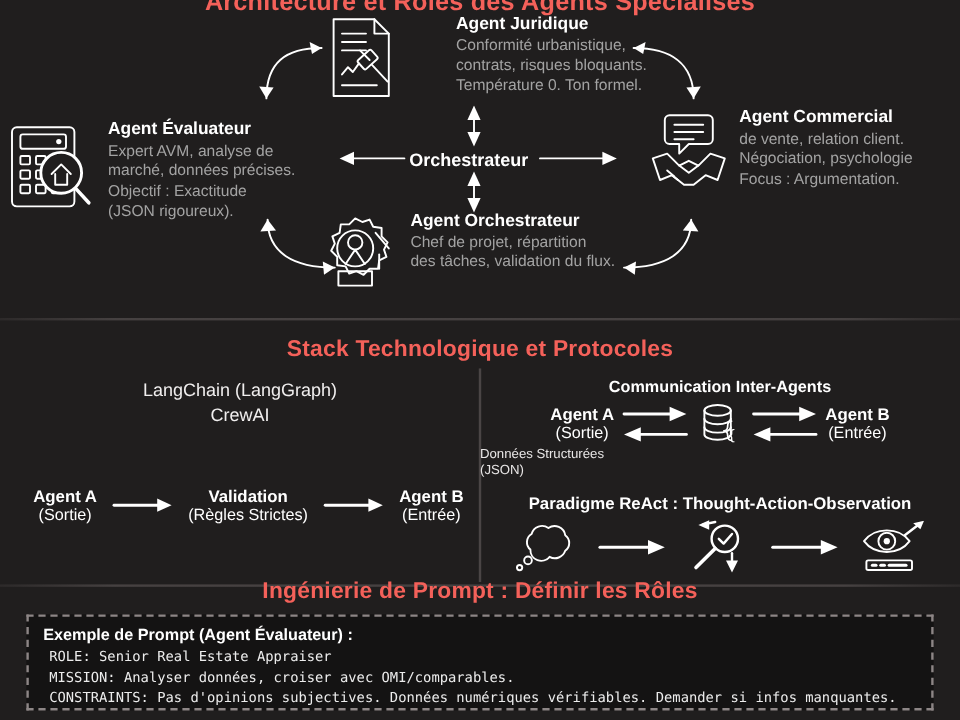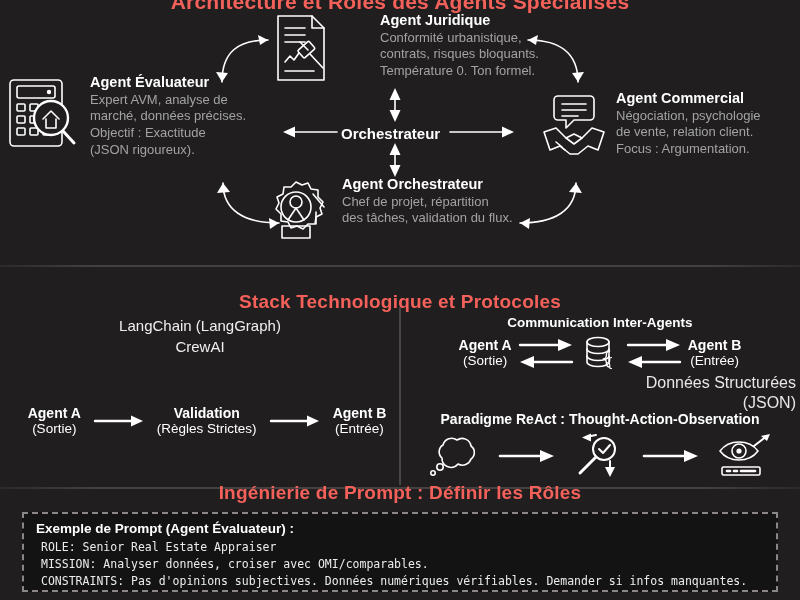--- a/index.html
+++ b/index.html
@@ -41,34 +41,34 @@
   .agent { position: absolute; display: flex; align-items: flex-start; gap: 8px; }
   .agent .ic { flex: 0 0 auto; }
   .agent .txt { color: #f2f0f0; }
   .agent .nm {
     font-size: 14.5px; font-weight: bold; color: #ffffff;
     line-height: 1.15; margin-bottom: 1px; white-space: nowrap;
   }
   .agent .ds { font-size: 13px; line-height: 1.28; color: #a3a3a3; white-space: nowrap; }
 
   #agent-juridique  { left: 270px; top: 22px; gap: 48px; }
-  #agent-evaluateur { left: 4px;   top: 84px; }
+  #agent-evaluateur { left: 4px;   top: 110px; }
   #agent-commercial { left: 540px; top: 100px; }
   #agent-orchestr   { left: 258px; top: 186px; }
 
   #orchestrateur-hub {
     position: absolute; left: 341px; top: 135px;
     font-size: 15px; font-weight: bold; color: #ffffff; white-space: nowrap;
   }
 
   .arrow { position: absolute; }
 
   
   #sec-stack { top: 267px; height: 222px; }
-  #stack-title { font-size: 19px; padding-top: 24px; }
+  #stack-title { font-size: 19px; padding-top: 14px; }
 
   #stack-left {
     position: absolute; left: 0; top: 48px; width: 400px;
     text-align: center; color: #f0eeee;
   }
   #stack-left .tool { font-size: 15px; line-height: 1.42; white-space: nowrap; }
 
   #flow-left {
     position: absolute; left: 14px; top: 138px; width: 386px;
     display: flex; align-items: center; justify-content: center; gap: 12px;
@@ -80,21 +80,21 @@
   #comm-title {
     position: absolute; left: 400px; top: 48px; width: 400px;
     text-align: center; font-size: 13.5px; font-weight: bold; color: #ffffff;
   }
   #comm-row {
     position: absolute; left: 400px; top: 66px; width: 400px;
     display: flex; align-items: center; justify-content: center; gap: 4px;
   }
   #comm-caption {
     position: absolute; left: 400px; top: 106px; width: 396px;
-    text-align: right; font-size: 16px; line-height: 1.22; color: #e8e6e6;
+    text-align: left; font-size: 11px; line-height: 1.22; color: #e8e6e6;
   }
   #react-title {
     position: absolute; left: 400px; top: 144px; width: 400px;
     text-align: center; font-size: 14px; font-weight: bold; color: #ffffff;
     white-space: nowrap;
   }
   #react-row {
     position: absolute; left: 400px; top: 166px; width: 400px;
     display: flex; align-items: center; justify-content: center; gap: 16px;
   }
@@ -239,22 +239,22 @@
           <line class="st" x1="22" y1="14" x2="46" y2="14"></line>
           <line class="st" x1="22" y1="20" x2="46" y2="20"></line>
           <line class="st" x1="22" y1="26" x2="38" y2="26"></line>
           <path class="st" d="M4,42 L16,38 L26,48 L34,44 L42,48 L52,38 L64,42 L58,60 L48,56 L38,64 L30,64 L20,56 L10,60 Z"></path>
           <path class="st" d="M26,48 l8,6 l8,-6"></path>
           <path class="st" d="M16,52 l6,5 M20,56 l5,4"></path>
         </svg>
       </span>
       <span class="txt">
         <span class="nm" style="display:block">Agent Commercial</span>
+        <span class="ds" style="display:block">de vente, relation client.</span>
         <span class="ds" style="display:block">Négociation, psychologie</span>
-        <span class="ds" style="display:block">de vente, relation client.</span>
         <span class="ds" style="display:block">Focus : Argumentation.</span>
       </span>
     </div>
 
     <div class="agent" id="agent-orchestr">
       <span class="ic">
         <svg width="76" height="66" viewBox="0 0 76 66">
           <path class="st" d="M38,6 l6,3 l6,-2 l3,6 l7,1 v7 l5,5 l-3,6 l2,6 l-6,3 l-1,7 l-7,0 l-5,5 l-6,-3 l-6,2 l-3,-6 l-7,-1 l0,-7 l-5,-5 l3,-6 l-2,-6 l6,-3 l1,-7 l7,0 Z"></path>
           <circle class="st" cx="38" cy="31" r="15"></circle>
           <circle class="st" cx="38" cy="26" r="6"></circle>

